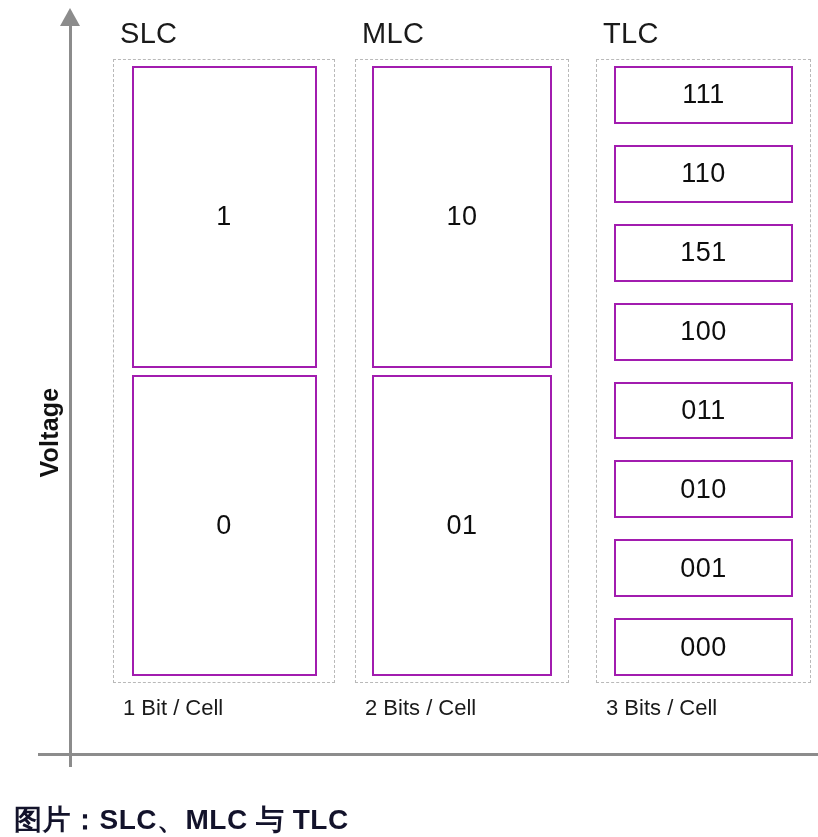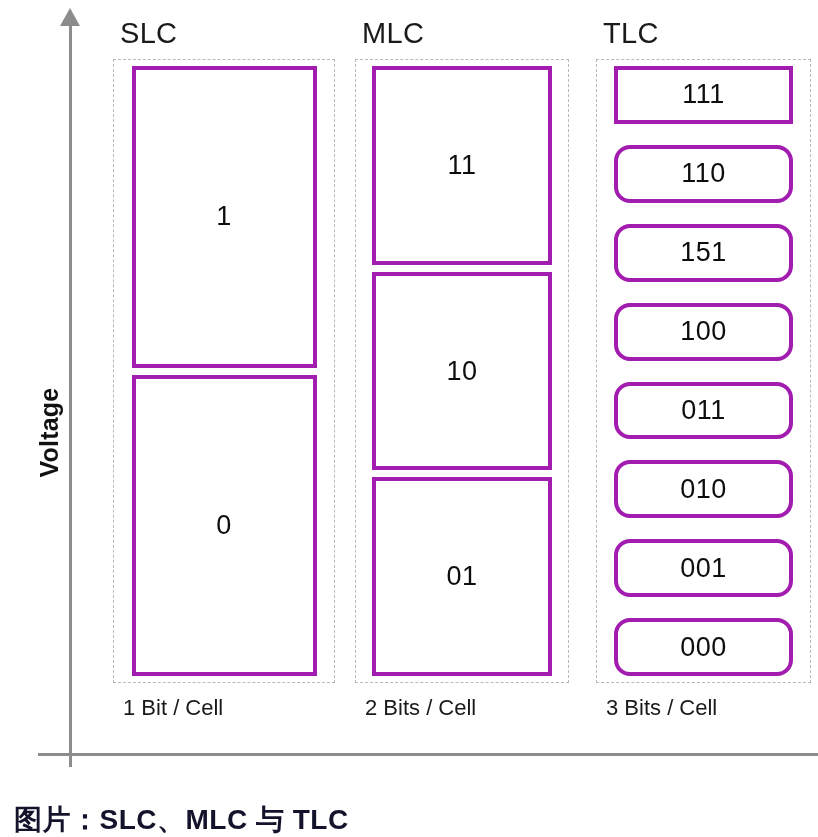--- a/index.html
+++ b/index.html
@@ -89,41 +89,41 @@
   .level-stack {
     position: relative;
     height: 100%;
     width: 100%;
     display: flex;
     flex-direction: column;
     box-sizing: border-box;
   }
 
   .level-box {
-    border: 4px solid #a21caf;
+    border: 2px solid #a21caf;
     background: #ffffff;
     box-sizing: border-box;
     display: flex;
     align-items: center;
     justify-content: center;
     font-size: 27px;
     color: #0d0d0d;
     letter-spacing: .5px;
     margin: 0 auto;
   }
 
   
   #col-slc .level-box { width: 185px; flex: 1 1 0; }
   #col-slc .level-box + .level-box { margin-top: 7px; }
 
   #col-mlc .level-box { width: 180px; flex: 1 1 0; }
   #col-mlc .level-box + .level-box { margin-top: 7px; }
 
   #col-tlc .level-box { width: 179px; flex: 1 1 0; }
-  #col-tlc .level-box + .level-box { margin-top: 21px; border-radius: 16px; }
+  #col-tlc .level-box + .level-box { margin-top: 21px; }
 
   .col-footer {
     position: absolute;
     top: 695px;
     left: 10px;
     font-size: 22px;
     color: #1a1a1a;
     white-space: nowrap;
   }
 
@@ -157,21 +157,20 @@
         <div class="level-box">0</div>
       </div>
   </div>
   <div class="col-footer">1 Bit / Cell</div>
 </div>
 
 <div class="column" id="col-mlc">
   <div class="col-title">MLC</div>
   <div class="level-group">
     <div class="level-stack" id="stack-mlc">
-        <div class="level-box">11</div>
         <div class="level-box">10</div>
         <div class="level-box">01</div>
       </div>
   </div>
   <div class="col-footer">2 Bits / Cell</div>
 </div>
 
 <div class="column" id="col-tlc">
   <div class="col-title">TLC</div>
   <div class="level-group">

